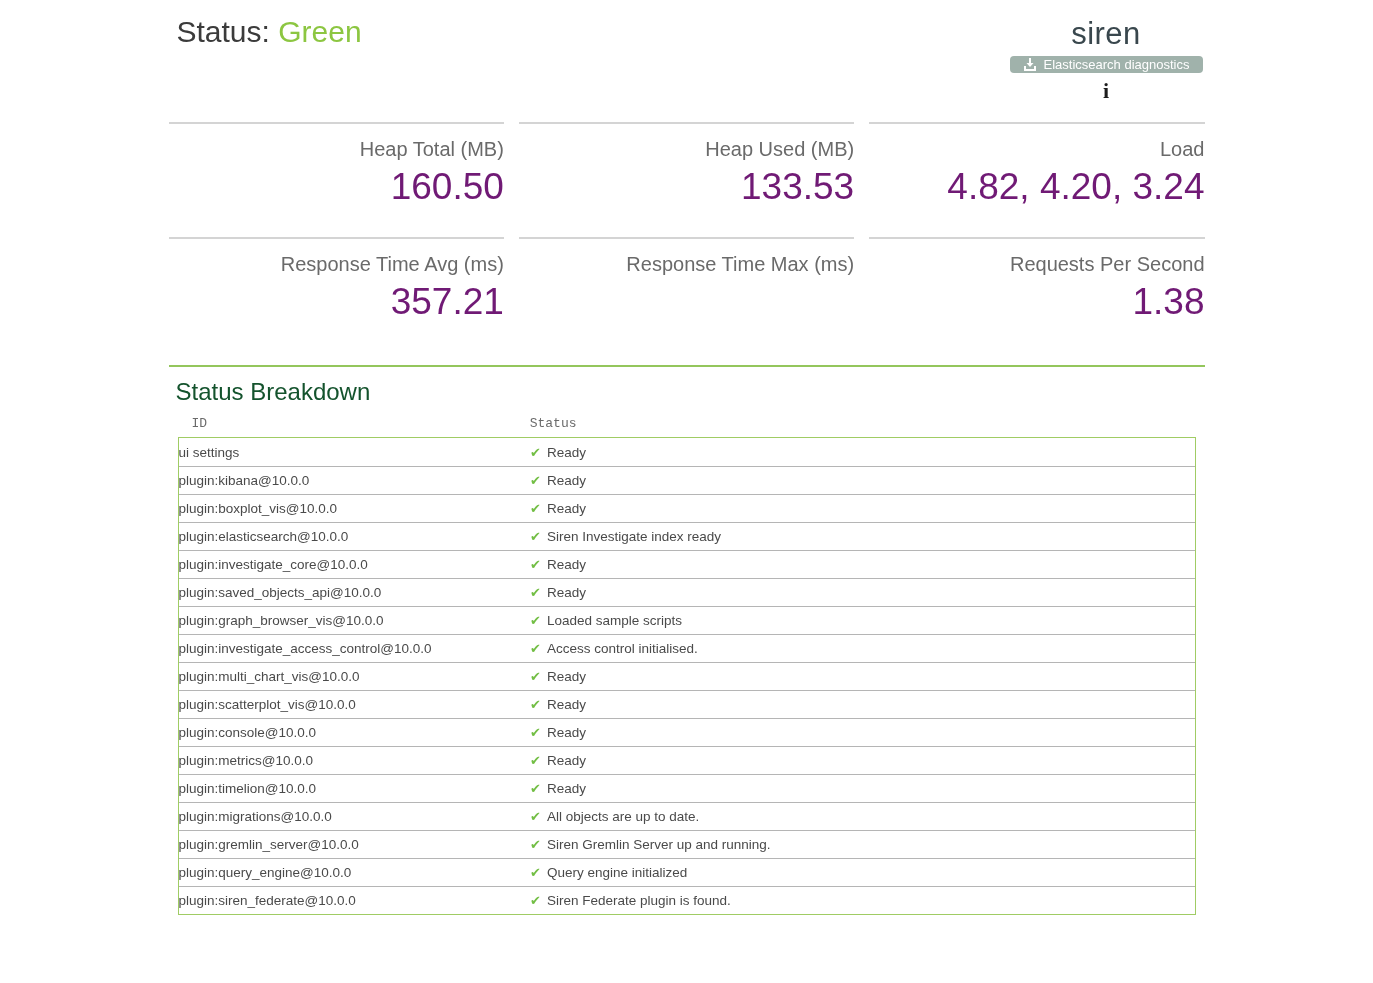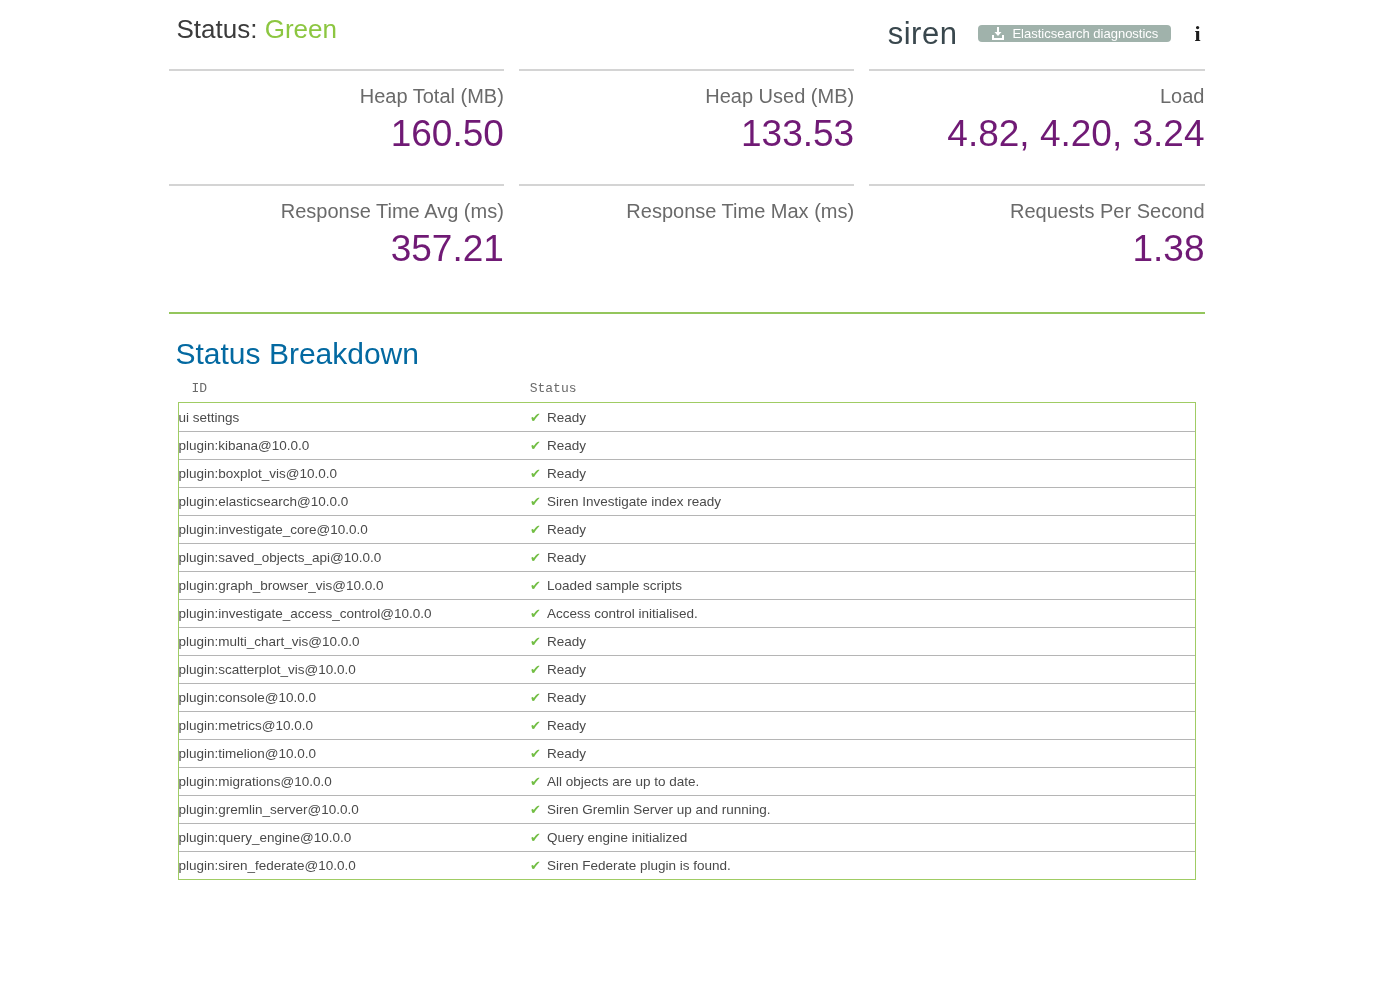--- a/index.html
+++ b/index.html
@@ -18,33 +18,34 @@
 
   
   .header {
     display: flex;
     justify-content: space-between;
     align-items: flex-start;
     margin-bottom: 20px;
     padding: 0 2px;
   }
   .page-title {
-    font-size: 26px;
+    font-size: 30px;
     font-weight: 400;
     margin: 0;
     padding-left: 6px;
     line-height: 1.2;
     color: #3b3b3b;
   }
   .page-title .status-value { color: var(--green-text, #8cc641); }
   .header-right {
     display: flex;
     align-items: center;
-    gap: 21px;
+    gap: 7px;
     padding-top: 4px;
+    flex-direction: column;
   }
   .brand {
     font-size: 31px;
     line-height: 1;
     color: #39474d;
     letter-spacing: 0.5px;
   }
   .diag-button {
     background: var(--button-bg, #a0b2ab);
     border: none;
@@ -93,24 +94,24 @@
     line-height: 1.1;
   }
 
   
   .section-divider {
     border: none;
     border-top: 2px solid var(--divider-green, #94c65c);
     margin: 14px 0 0 0;
   }
   .breakdown-title {
-    font-size: 30px;
+    font-size: 24px;
     font-weight: 400;
-    color: #0369a1;
-    margin: 23px 0 10px 0;
+    color: #14532d;
+    margin: 11px 0 10px 0;
     padding-left: 7px;
   }
   .table-wrap { margin: 0 9px 40px 9px; }
   .thead-row {
     display: grid;
     grid-template-columns: 34.6% 1fr;
     padding-bottom: 6px;
   }
   .th {
     font-size: 13px;

